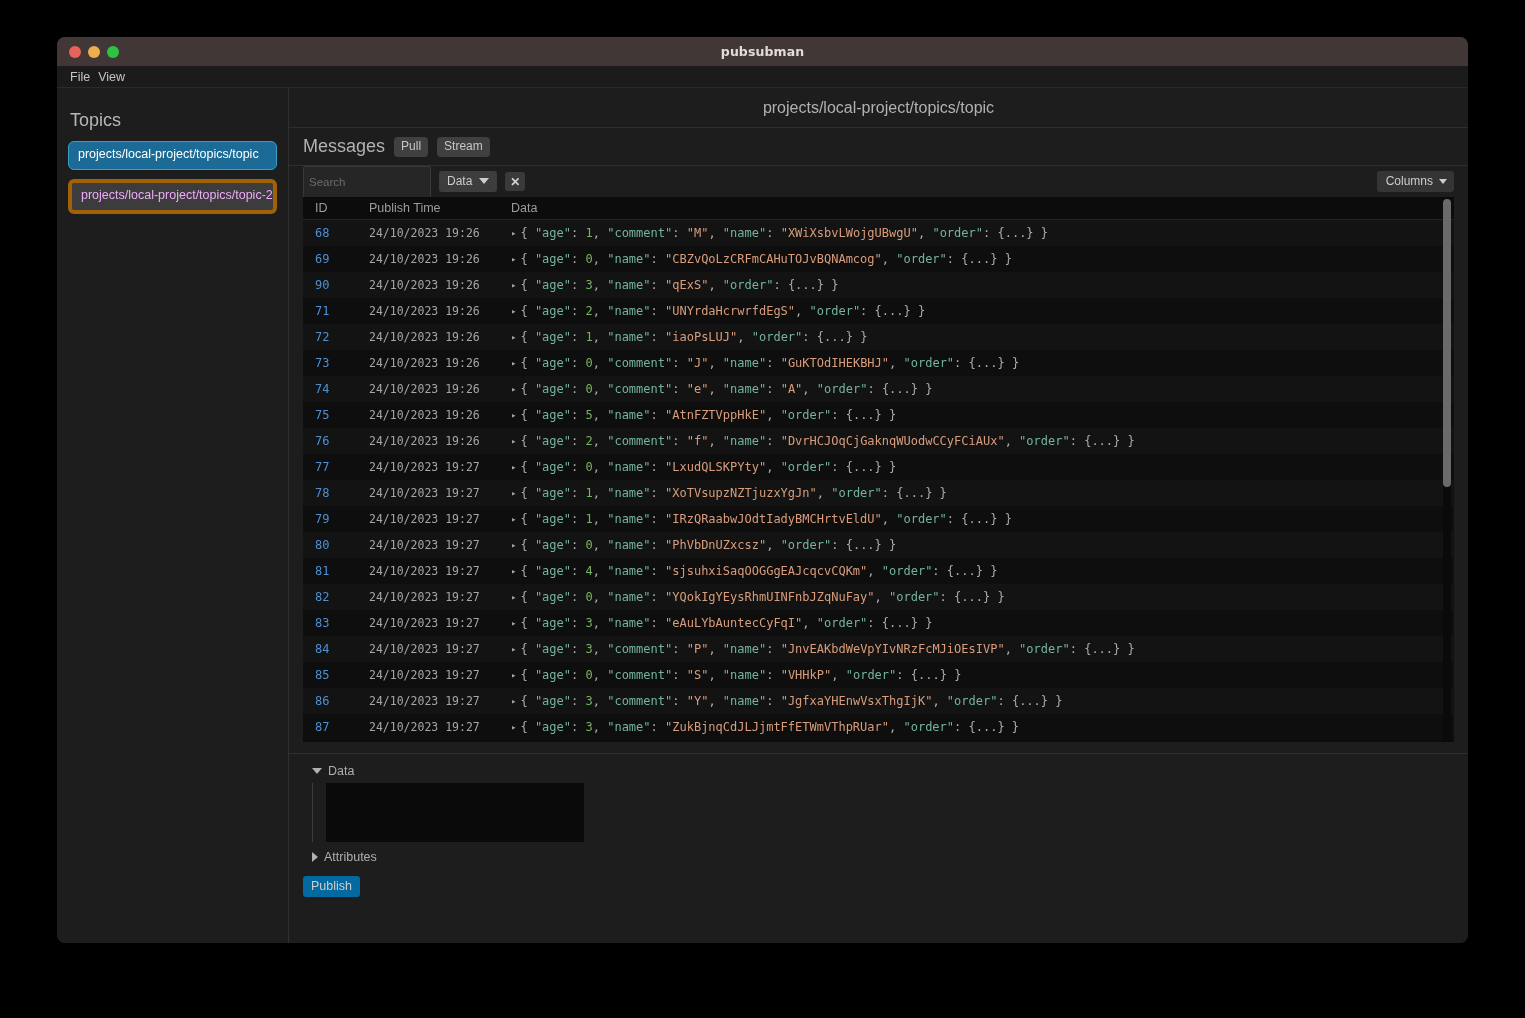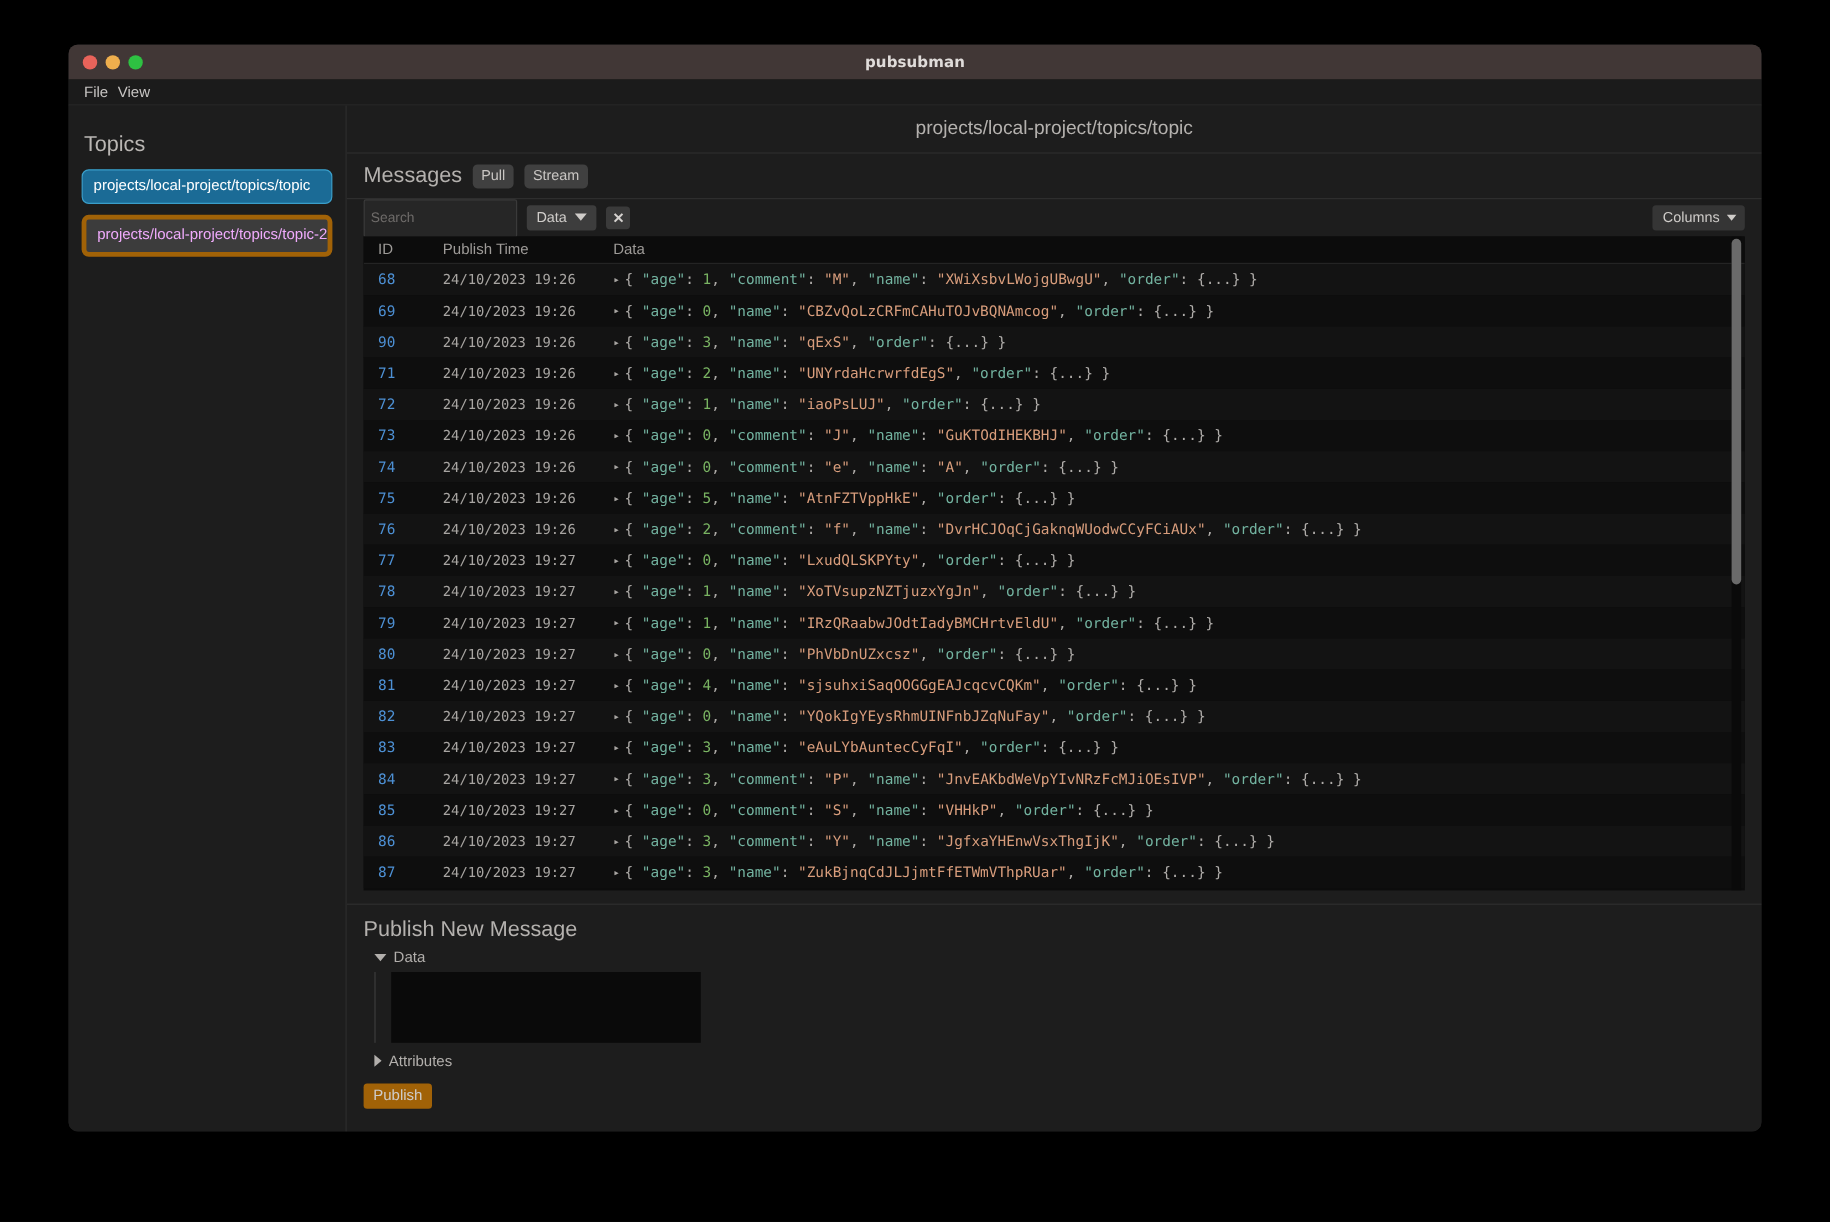--- a/index.html
+++ b/index.html
@@ -362,21 +362,21 @@
     outline: none;
     resize: none;
     color: #cfccc9;
     font-family: "DejaVu Sans Mono", monospace;
     font-size: 12px;
     padding: 4px 6px;
   }
   .attrs-row { margin-top: 8px; }
   .publish-btn {
     margin-top: 12px;
-    background: #a16207;
+    background: #0369a1;
     border: none;
     border-radius: 3px;
     color: #cfccc9;
     font-size: 12.5px;
     font-family: "Liberation Sans", sans-serif;
     padding: 3px 8px 4px 8px;
     cursor: default;
   }
 </style>
 </head>
@@ -539,21 +539,20 @@
               <div class="cell-time">24/10/2023 19:27</div>
               <div class="cell-data"><span class="tri">▸</span><span class="jpunc">{</span> <span class="jkey">"age"</span><span class="jpunc">:</span> <span class="jnum">3</span><span class="jpunc">,</span> <span class="jkey">"name"</span><span class="jpunc">:</span> <span class="jstr">"ZukBjnqCdJLJjmtFfETWmVThpRUar"</span><span class="jpunc">,</span> <span class="jkey">"order"</span><span class="jpunc">:</span> <span class="jpunc">{...}</span> <span class="jpunc">}</span></div>
             </div>
           </div>
         <div class="vscroll">
           <div class="vthumb"></div>
         </div>
       </div>
 
       <div class="publish">
-        <div class="publish-title">Publish New Message</div>
 
         <div class="disclosure">
           <span class="tri-down"></span>
           <span>Data</span>
         </div>
 
         <div class="data-body">
           <div class="indent-line"></div>
           <textarea class="data-textarea" style=""></textarea>
         </div>

